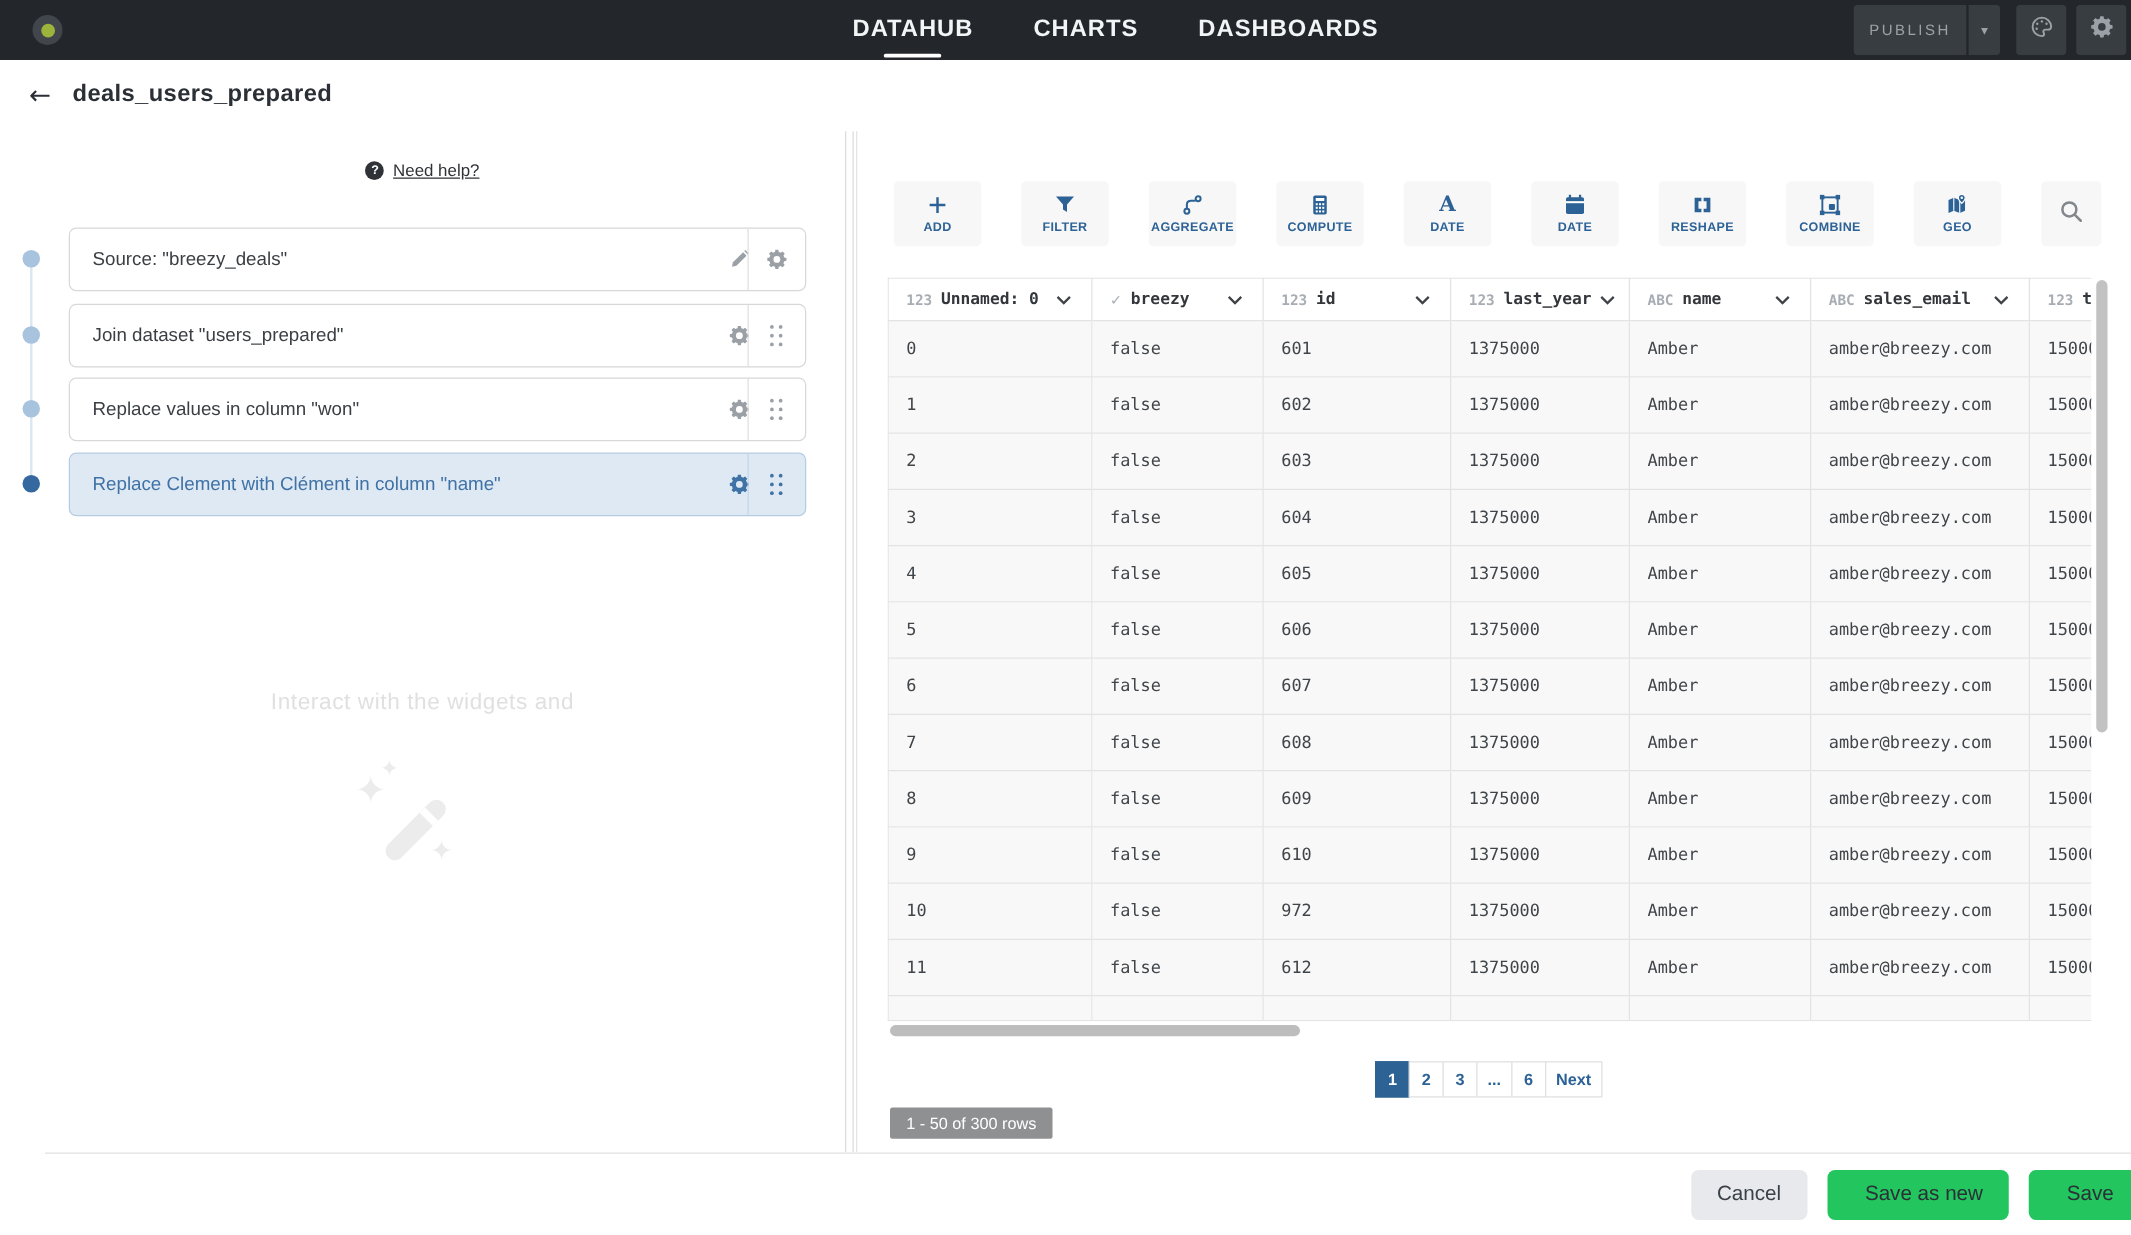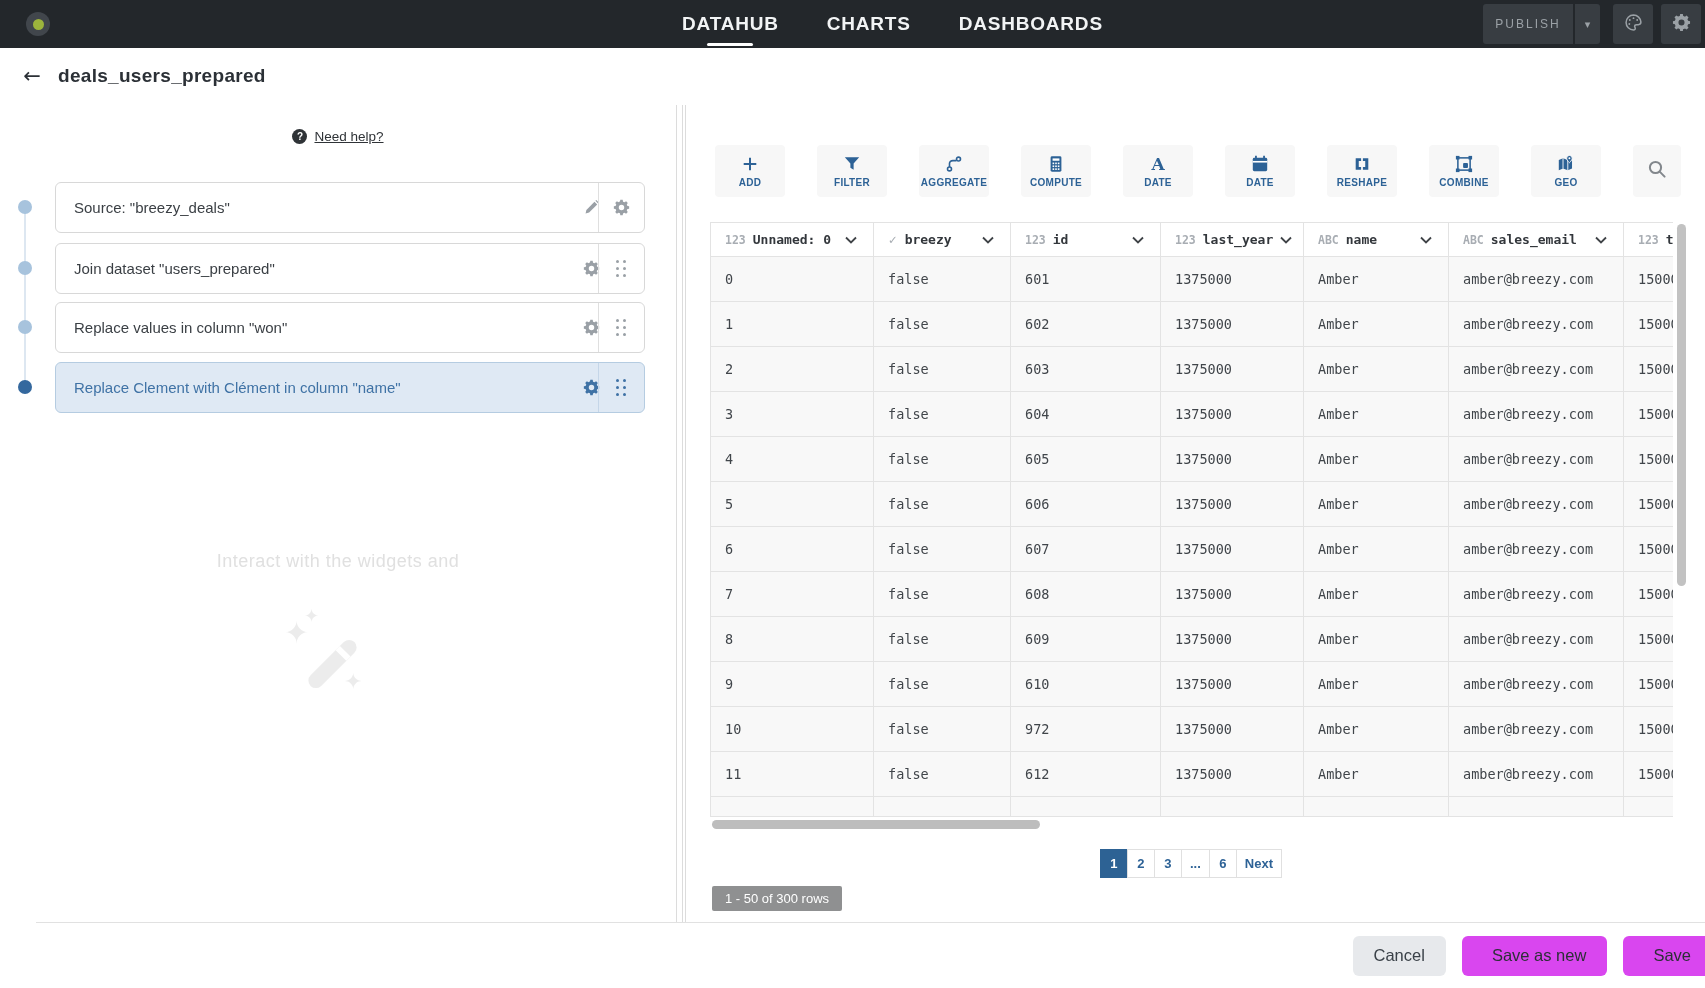--- a/index.html
+++ b/index.html
@@ -117,21 +117,21 @@
   #rows-badge { position:absolute; left:26px; top:781px; background:#8f9091; color:#fff;
     font-size:13px; padding:5px 13px; border-radius:2px; }
 
   
   #footer { position:absolute; left:0; top:922px; width:1705px; height:66px; background:#fff;
     border-top:1px solid #e1e1e1; display:flex; align-items:center; justify-content:flex-end;
     gap:16px; padding-right:29px;margin-left:36px; }
   .foot-btn { height:40px; border:none; border-radius:6px; font-size:16.5px; cursor:pointer;
     font-family:"Liberation Sans", sans-serif; padding:0 21px; color:#2b3036; }
   #cancel-btn { background:#e7e9ec; color:#3a4148; }
-  #save-as-new-btn, #save-btn { background:#d946ef;padding-left:30px; }
+  #save-as-new-btn, #save-btn { background:#22c55e;padding-left:30px; }
   .u-dejavu { font-family:"DejaVu Sans", sans-serif; }
 </style>
 </head>
 <body>
 
 <div id="navbar">
   <div id="logo-outer">
     <div id="logo-inner"></div>
   </div>
   <div id="nav-tabs">

